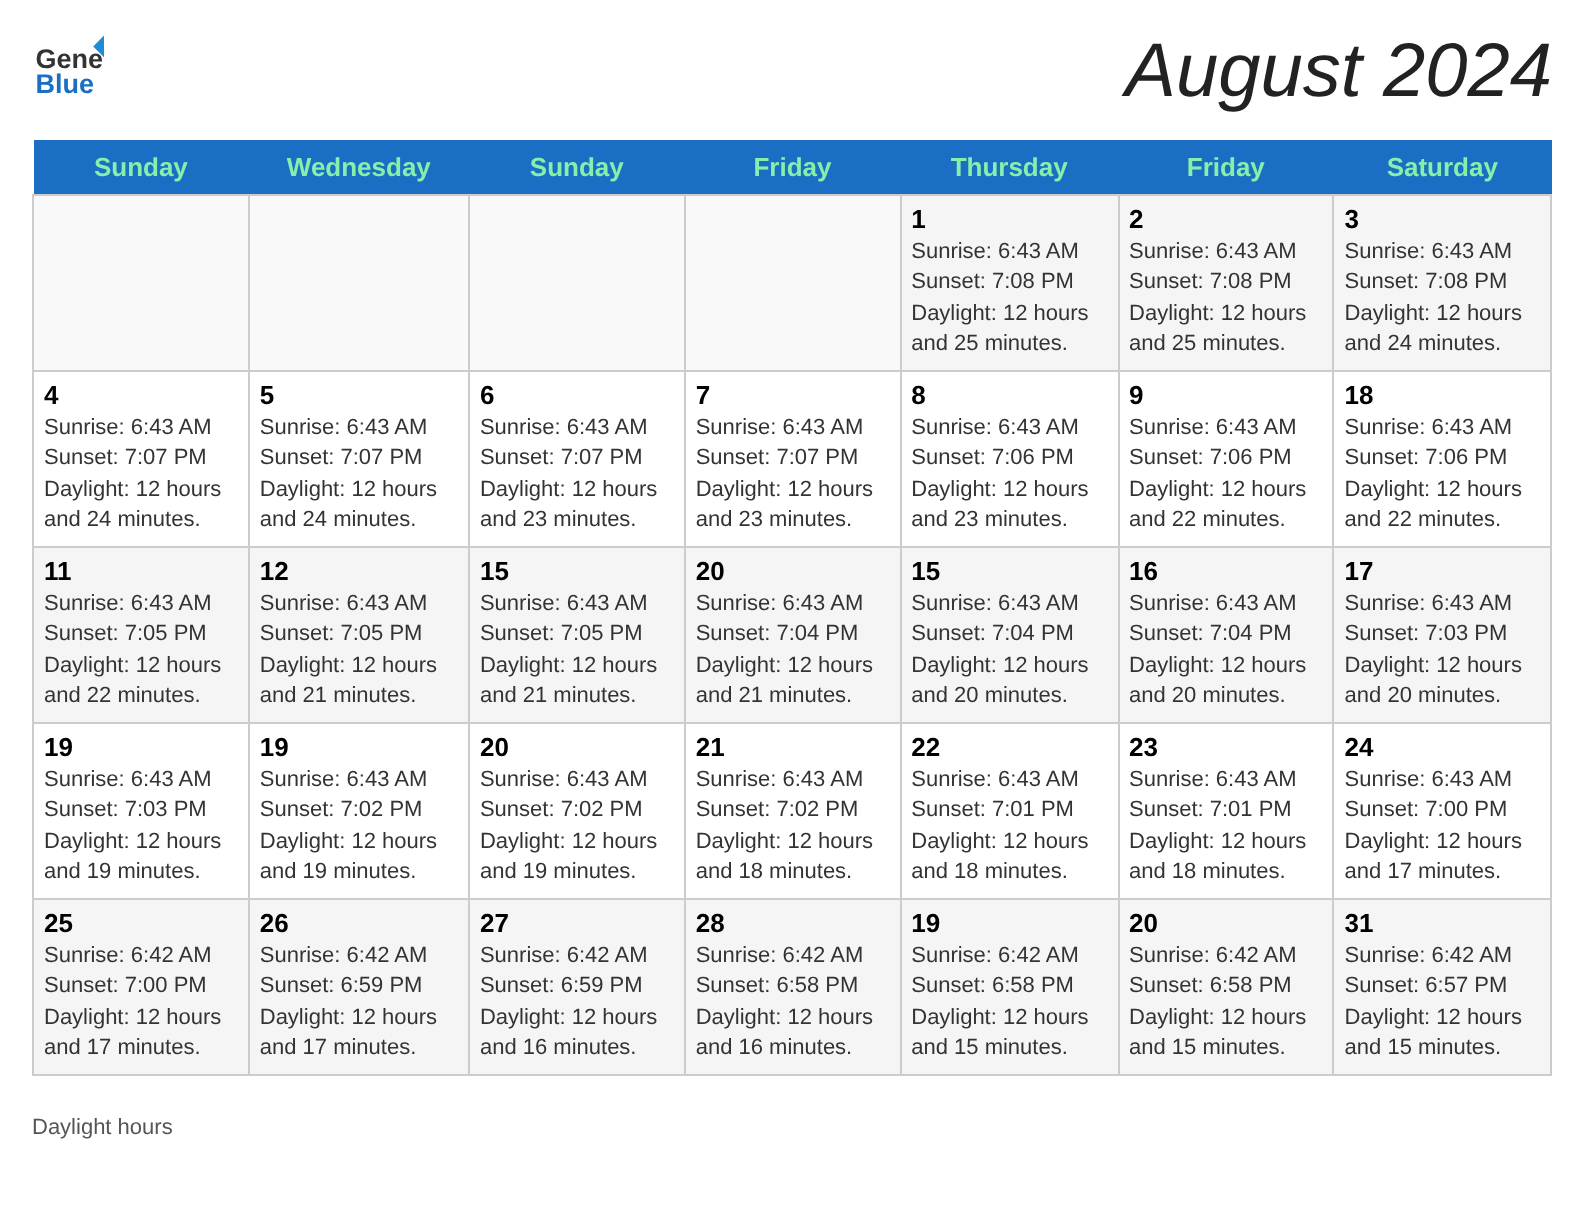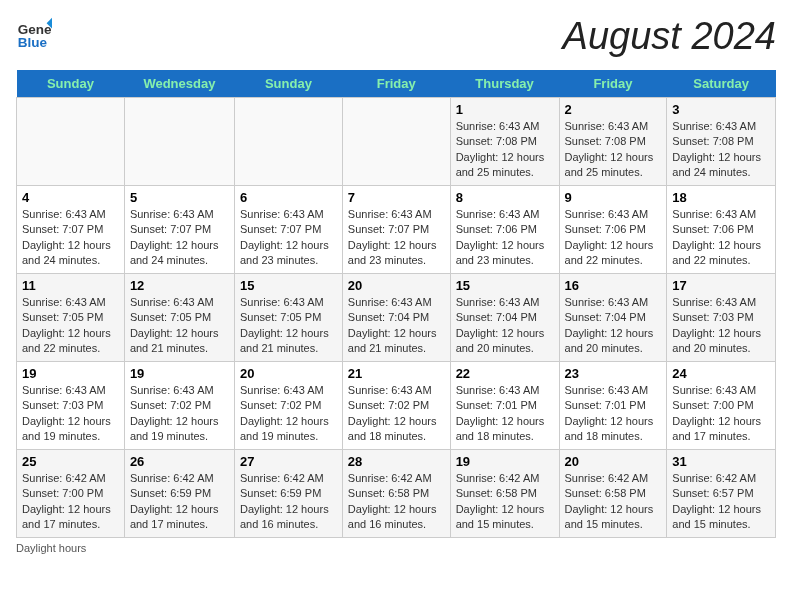--- a/index.html
+++ b/index.html
@@ -75,21 +75,21 @@
     }
     .day-info {
       color: #333;
       font-size: 11px;
       line-height: 1.4;
     }
     .empty-cell {
       background: #f9f9f9 !important;
     }
     .footer {
-      margin-top: 4px;
+      margin-top: 20px;
       font-size: 11px;
       color: #555;
       text-align: left;
     }
   </style>
 </head>
 <body>
 
 <div class="header">
   <div class="logo">

